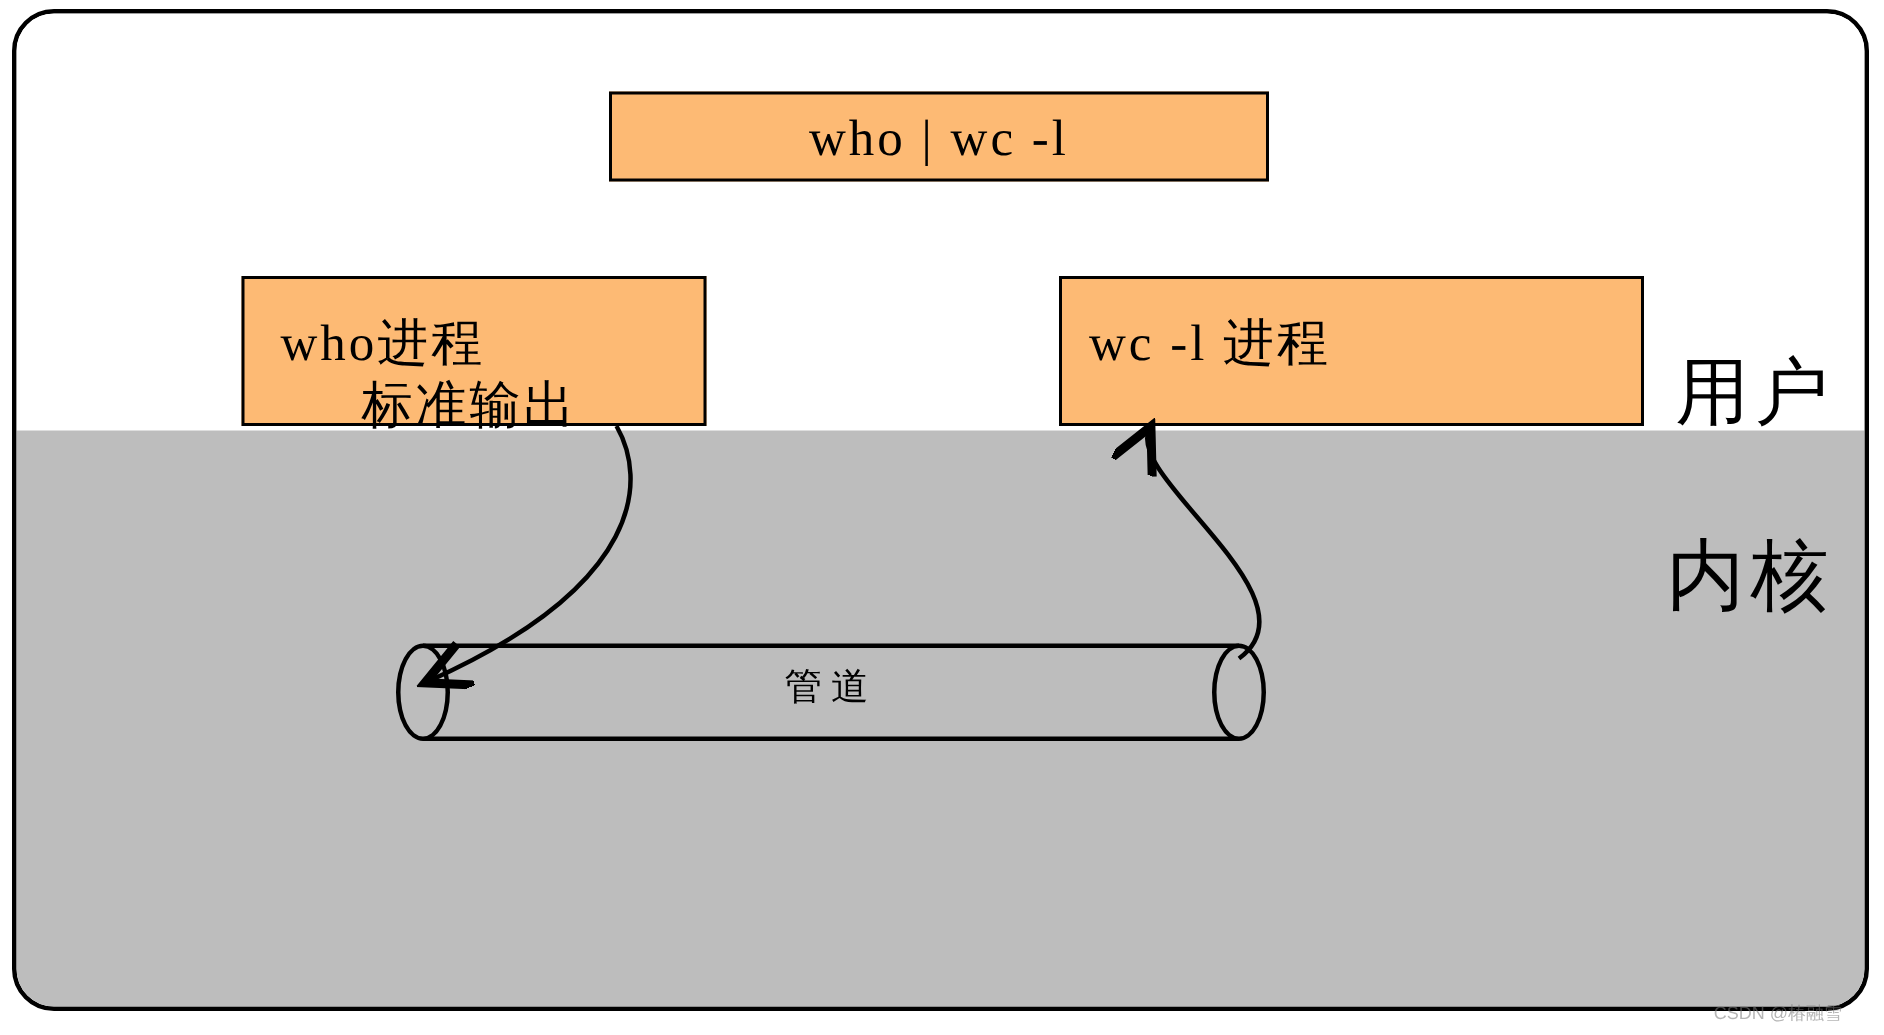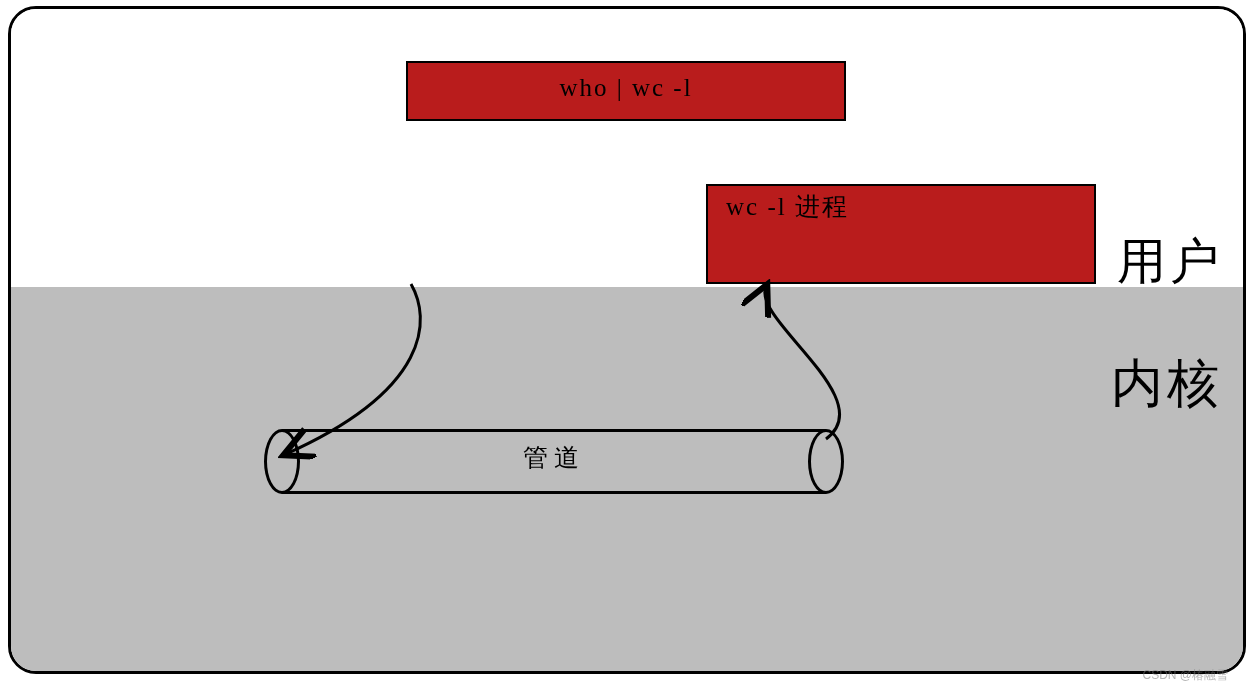--- a/index.html
+++ b/index.html
@@ -26,26 +26,26 @@
       height: 278px;
       background: #ffffff;
     }
     .kernel-area {
       position: absolute;
       left: 0; top: 278px; right: 0; bottom: 0;
       background: #bdbdbd;
     }
     .box {
       position: absolute;
-      background: #b91c1c;
+      background: #fdba74;
       border: 2px solid #000;
-      font-size: 25px;
+      font-size: 34px;
       line-height: 1.2;
       letter-spacing: 2px;
-      padding: 6px 18px;
+      padding: 24px 18px;
     }
     .cmd-box {
       left: 395px; top: 52px;
       width: 440px; height: 60px;
       text-align: center;
       padding-top: 10px;
     }
     .who-box {
       left: 150px; top: 175px;
       width: 310px; height: 100px;
@@ -116,20 +116,24 @@
 <body>
 
 <section class="frame">
   <section class="user-area"></section>
   <section class="kernel-area"></section>
 
   <div class="box cmd-box">
     <span>who | wc -l</span>
   </div>
 
+  <div class="box who-box">
+    <span class="line1">who进程</span><br>
+    <span class="line2">标准输出</span>
+  </div>
 
   <div class="box wc-box">
     <span> wc -l 进程</span><br>
   </div>
 
   <span class="user-label">用户</span>
   <span class="kernel-label">内核</span>
 
   <div class="pipe">
     <span class="pipe-body"></span>

